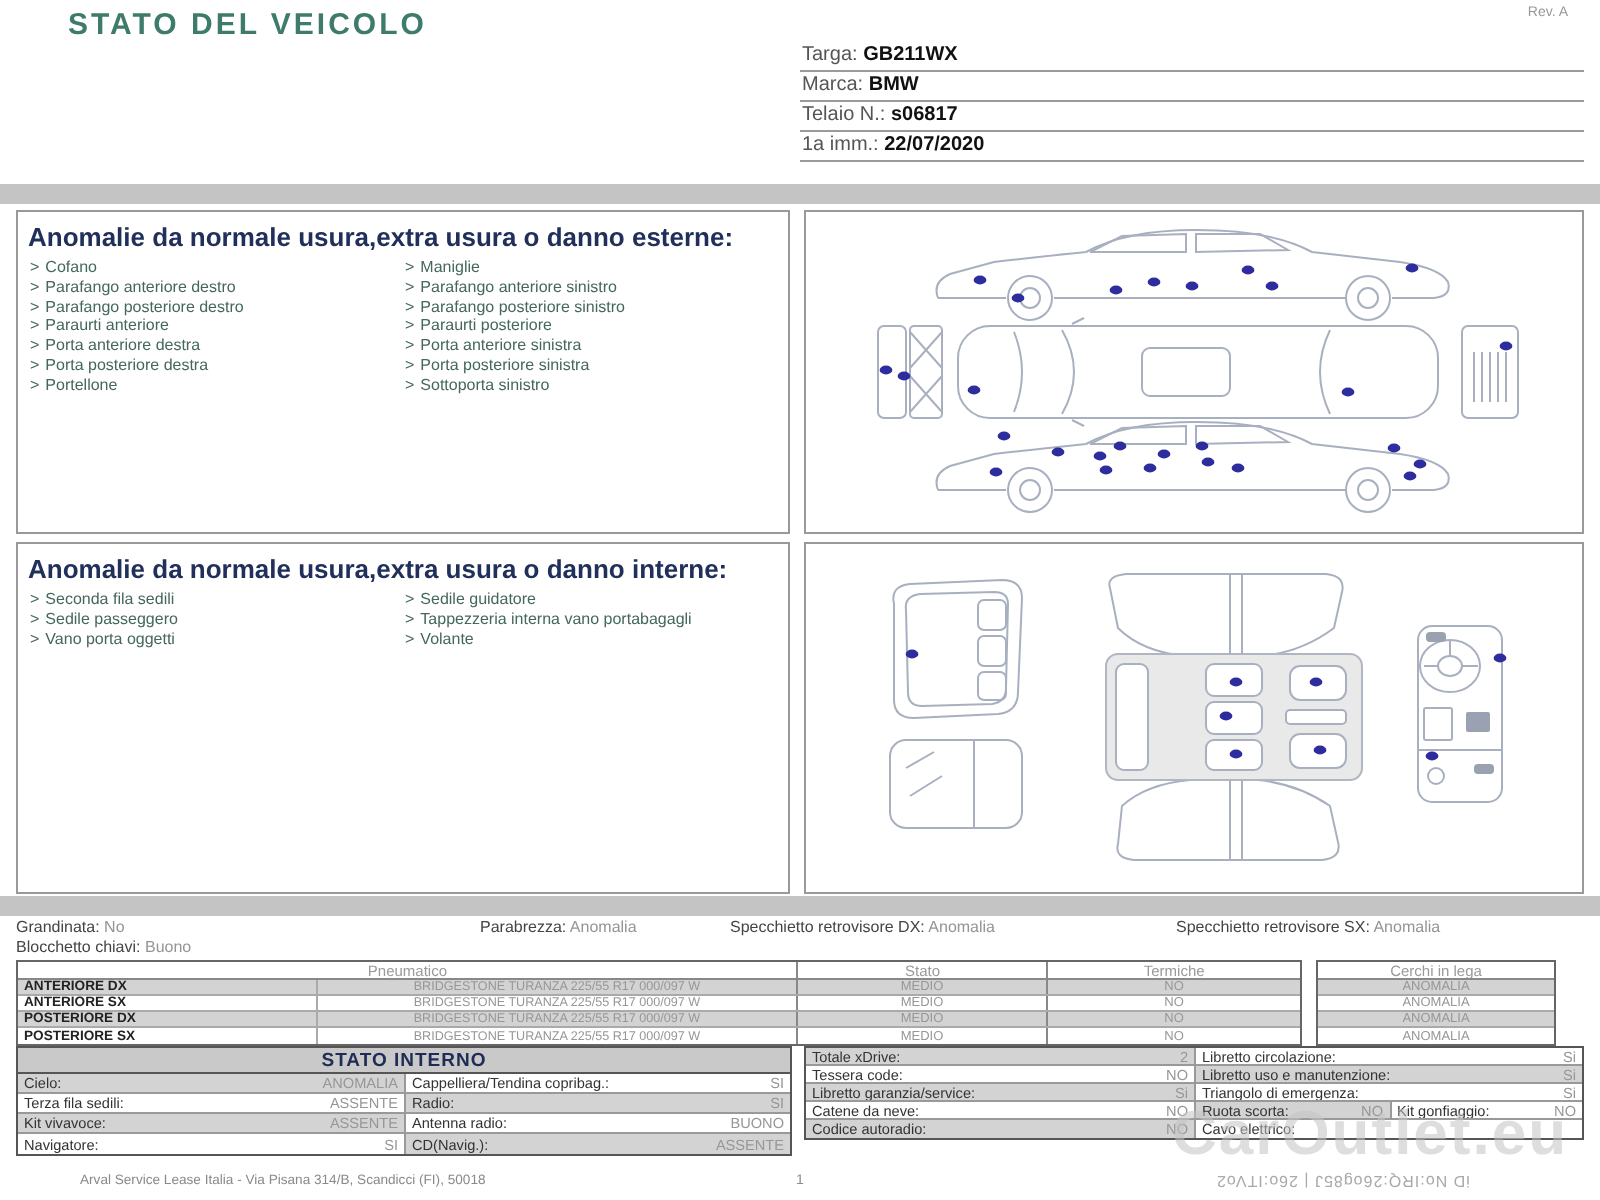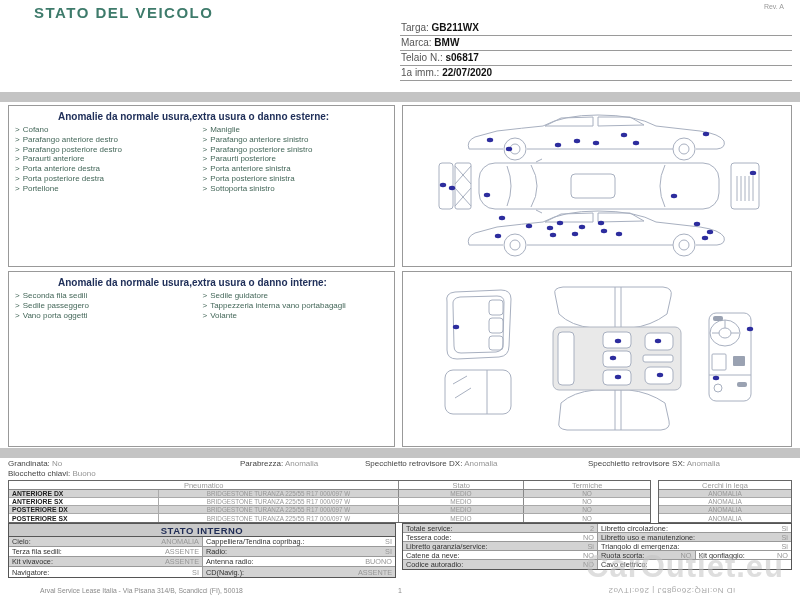--- a/index.html
+++ b/index.html
@@ -21,42 +21,42 @@
   .band{position:absolute;left:0;width:800px;height:10px;background:#c4c4c4;}
   .band1{top:92px;}
   .band2{top:448px;}
 
   
   .box{position:absolute;background:#fff;border:1px solid #999;box-sizing:border-box;}
   .box-ext-anom{left:8px;top:105px;width:387px;height:162px;}
   .box-ext-diag{left:402px;top:105px;width:390px;height:162px;}
   .box-int-anom{left:8px;top:271px;width:387px;height:176px;}
   .box-int-diag{left:402px;top:271px;width:390px;height:176px;}
-  .box-heading{font-size:10px;font-weight:bold;color:#20305a;padding:5px 6px 3px 5px;margin-left:44px;}
+  .box-heading{font-size:13px;font-weight:bold;color:#20305a;padding:5px 6px 3px 5px;}
   .anom-cols{display:flex;padding:0 4px 0 6px;}
   .anom-list{list-style:none;margin:0;padding:0;width:50%;font-size:8px;
              color:#45685a;line-height:1.22;}
   .anom-list li{display:flex;gap:3px;}
   .blt{flex:0 0 auto;}
   .box svg{display:block;}
 
   .car-line{stroke:#a8b0c0;fill:none;stroke-width:1;}
   .car-fill{stroke:#a8b0c0;fill:#ffffff;stroke-width:1;}
   .cab-fill{stroke:#b0b6c2;fill:#e9e9e9;stroke-width:1;}
   .dk{fill:#9aa2b2;stroke:none;}
   .dot{fill:#2d2d9e;stroke:none;}
 
   
   .cond{position:absolute;font-size:8px;color:#444;}
   .cond .v{color:#949494;}
 
   
   .tbl{position:absolute;box-sizing:border-box;border:1px solid #666;background:#fff;}
   .tire-tbl{left:8px;top:480px;width:643px;}
-  .rim-tbl{left:658px;top:480px;width:134px;}
+  .rim-tbl{left:658px;top:480px;width:120px;}
   .t-hrow,.t-row{display:flex;box-sizing:border-box;}
   .t-hrow{height:9px;border-bottom:1px solid #888;}
   .t-row{height:8px;border-bottom:1px solid #aaa;}
   .t-row:last-child{border-bottom:none;}
   .t-cell{display:flex;align-items:center;box-sizing:border-box;overflow:hidden;white-space:nowrap;}
   .c-pos{width:150px;padding-left:3px;font-size:6.8px;font-weight:bold;color:#222;
          border-right:1px solid #aaa;}
   .c-tire{width:240px;justify-content:center;font-size:6.3px;color:#979797;
           border-right:1px solid #888;}
   .c-stato{width:125px;justify-content:center;font-size:6.5px;color:#979797;
@@ -470,21 +470,21 @@
           <span class="lbl">CD(Navig.):</span>
           <span class="val">ASSENTE</span>
         </div>
       </div>
       </div>
   </div>
 
   <div class="b-tbl doc-tbl">
     <div class="b-row">
       <div class="b-cell gz">
-        <span class="lbl">Totale service:</span>
+        <span class="lbl">Totale xDrive:</span>
         <span class="val">2</span>
       </div>
       <div class="b-cell">
         <span class="lbl">Libretto circolazione:</span>
         <span class="val">Si</span>
       </div>
     </div>
     <div class="b-row">
       <div class="b-cell">
         <span class="lbl">Tessera code:</span>

